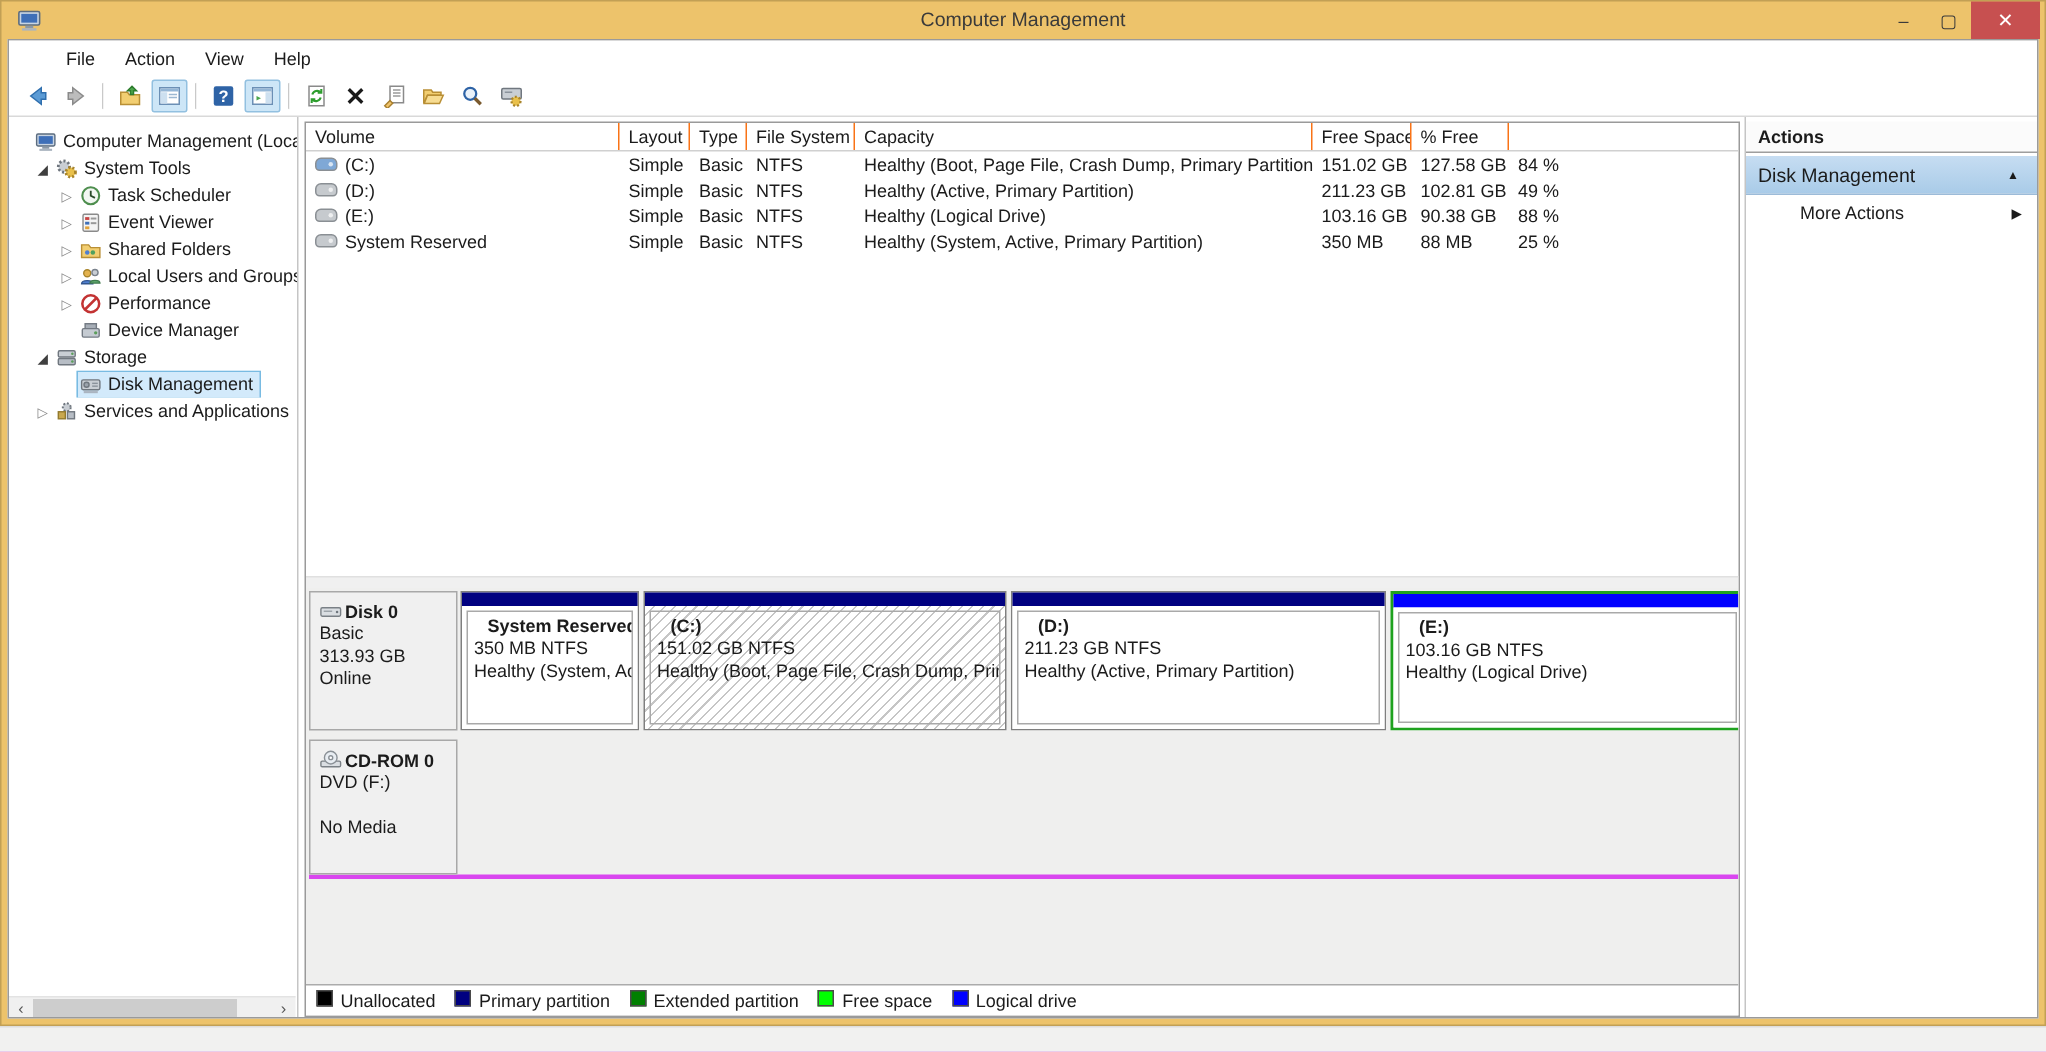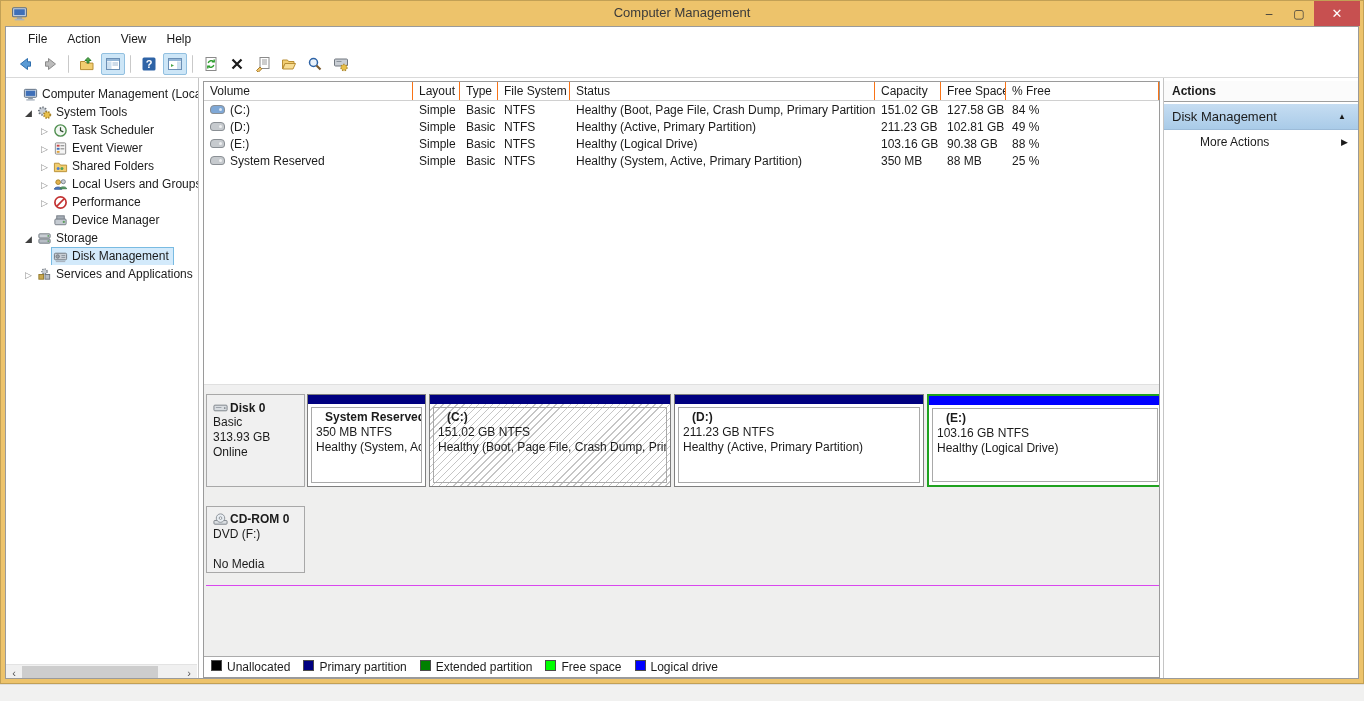--- a/index.html
+++ b/index.html
@@ -11,21 +11,21 @@
   .titlebar { position:relative; height:25px; }
   .title-icon { position:absolute; left:10px; top:4px; width:17px; height:17px; }
   .title-text { position:absolute; left:0; right:0; top:4px; text-align:center; font-size:13px; color:#3a3a3a; }
   .win-controls { position:absolute; right:3px; top:0; height:25px; display:flex; align-items:stretch; }
   .wbtn { width:30px; display:flex; align-items:center; justify-content:center; font-size:12px; color:#3a3a3a; cursor:default; }
   .wbtn.kind-close { width:46px; background:#c75050; color:#fff; font-size:13px; }
 
   .body { position:absolute; left:4px; right:4px; top:25px; bottom:4px; background:#fff; border:1px solid #9a9a9a; overflow:hidden; }
 
   
-  .menubar { height:24px; display:flex; align-items:center; padding-left:12px; background:#fff; }
+  .menubar { height:24px; display:flex; align-items:center; padding-left:28px; background:#fff; }
   .menu-item { padding:3px 10px; cursor:default; }
   .toolbar { height:27px; display:flex; align-items:center; padding-left:6px; background:#fff; border-bottom:1px solid #d9d9d9; }
   .tbtn { width:24px; height:22px; display:flex; align-items:center; justify-content:center; margin:0 1px; border:1px solid transparent; border-radius:2px; }
   .tbtn.hl { background:#cde6f7; border-color:#92c0e0; }
   .tbtn svg { width:16px; height:16px; }
   .tbtn.tb-sep-item { width:2px; height:18px; margin:0 4px; border:none; border-left:1px solid #c9c9c9; }
 
   
   .content { position:relative; height:603px; background:#fff; display:flex; }
 
@@ -54,21 +54,21 @@
   .vrow { height:17px; align-items:center; }
   .cell { padding-left:6px; white-space:nowrap; overflow:hidden; }
   .c-vol { display:flex; align-items:center; gap:5px; }
   .vol-ico { width:15px; height:9px; border-radius:4px 4px 3px 3px; border:1px solid #8a8f94; flex:0 0 15px; position:relative; }
   .vol-ico::after { content:""; position:absolute; right:2px; top:2px; width:3px; height:3px; border-radius:50%; background:rgba(255,255,255,.7); }
 
   .splitter { height:8px; background:#f0f0f0; border-top:1px solid #e0e0e0; }
 
   .disk-view { flex:1; background:#efefee; padding:2px 0 0 2px; overflow:hidden; }
   .disk-row { display:flex; height:93px; }
-  .disk-row.cdrom { margin-top:6px; border-bottom:1px solid #d946ef;align-items:center; }
+  .disk-row.cdrom { margin-top:6px; border-bottom:3px solid #d946ef; }
   .dlabel { width:99px; flex:0 0 99px; background:#f0f0f0; border:1px solid #a8a8a8; padding:5px 2px 0 6px; overflow:hidden; }
   .dname { display:flex; align-items:center; gap:2px; font-weight:bold; white-space:nowrap; }
   .dname svg { width:15px; height:15px; }
   .dline { height:15px; line-height:15px; white-space:nowrap; }
   .parts { flex:1; display:flex; gap:3px; padding-left:2px; overflow:hidden; }
   .part { height:93px; border:1px solid #7f7f7f; background:#fff; flex:0 0 auto; }
   .part.selected { border:2px solid #1fa21f; }
   .pbar { height:9px; background:#000080; }
   .part.kind-logical .pbar { background:#0000ff; }
   .pbody { position:relative; height:calc(100% - 9px); background:#fff; }
@@ -440,21 +440,20 @@
 
         <div class="main-pane">
 
           <div class="volume-list">
             <div class="vhead">
 
             <span class="hcell">Volume</span>
                 <span class="hcell">Layout</span>
                 <span class="hcell">Type</span>
                 <span class="hcell">File System</span>
-                <span class="hcell">Status</span>
                 <span class="hcell">Capacity</span>
                 <span class="hcell">Free Space</span>
                 <span class="hcell">% Free</span>
               </div>
             <div>
 
             <div class="vrow">
                   <span class="cell c-vol">
                     <span class="vol-ico" style="background: rgb(127, 168, 214);"></span>
                     <span>(C:)</span>

